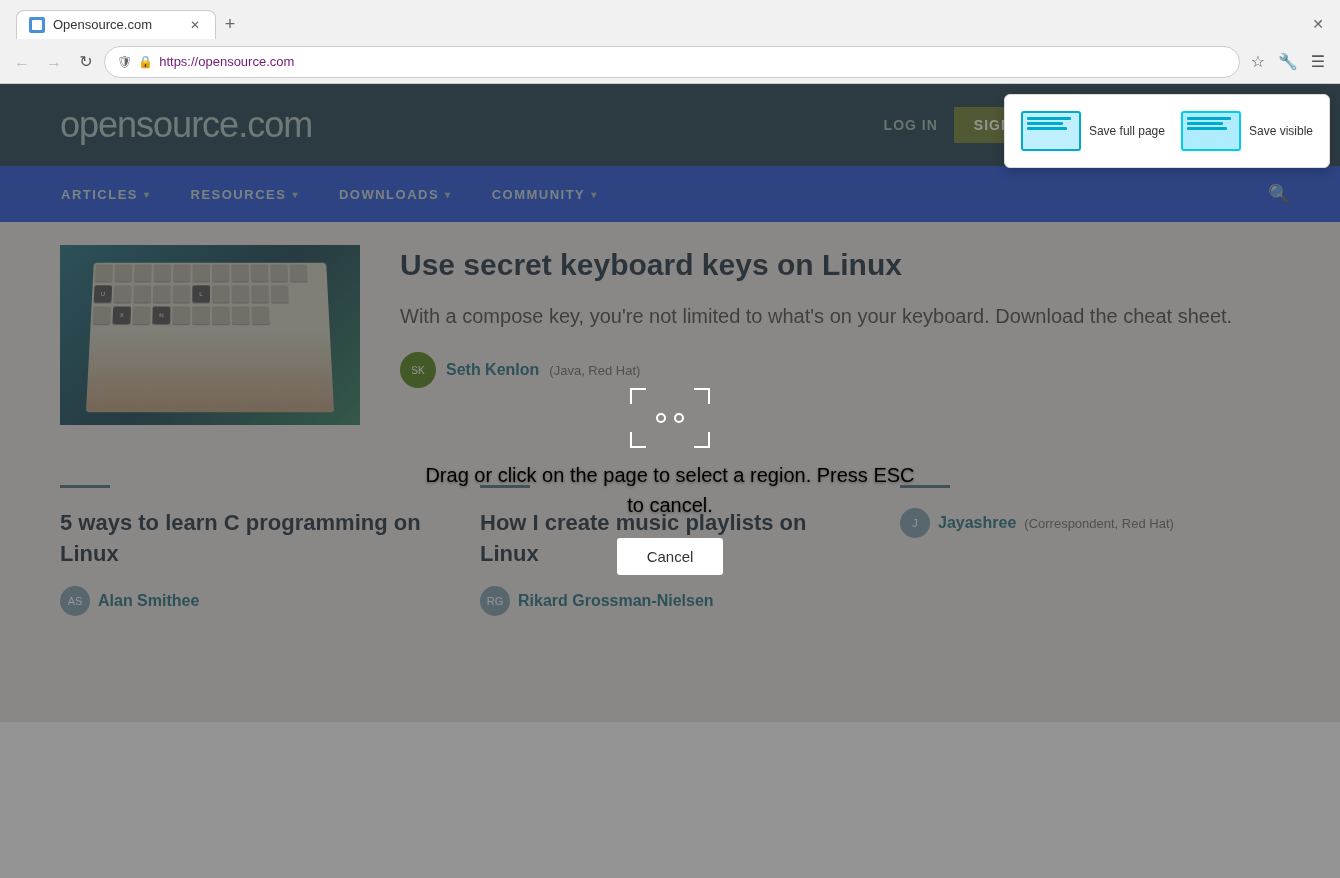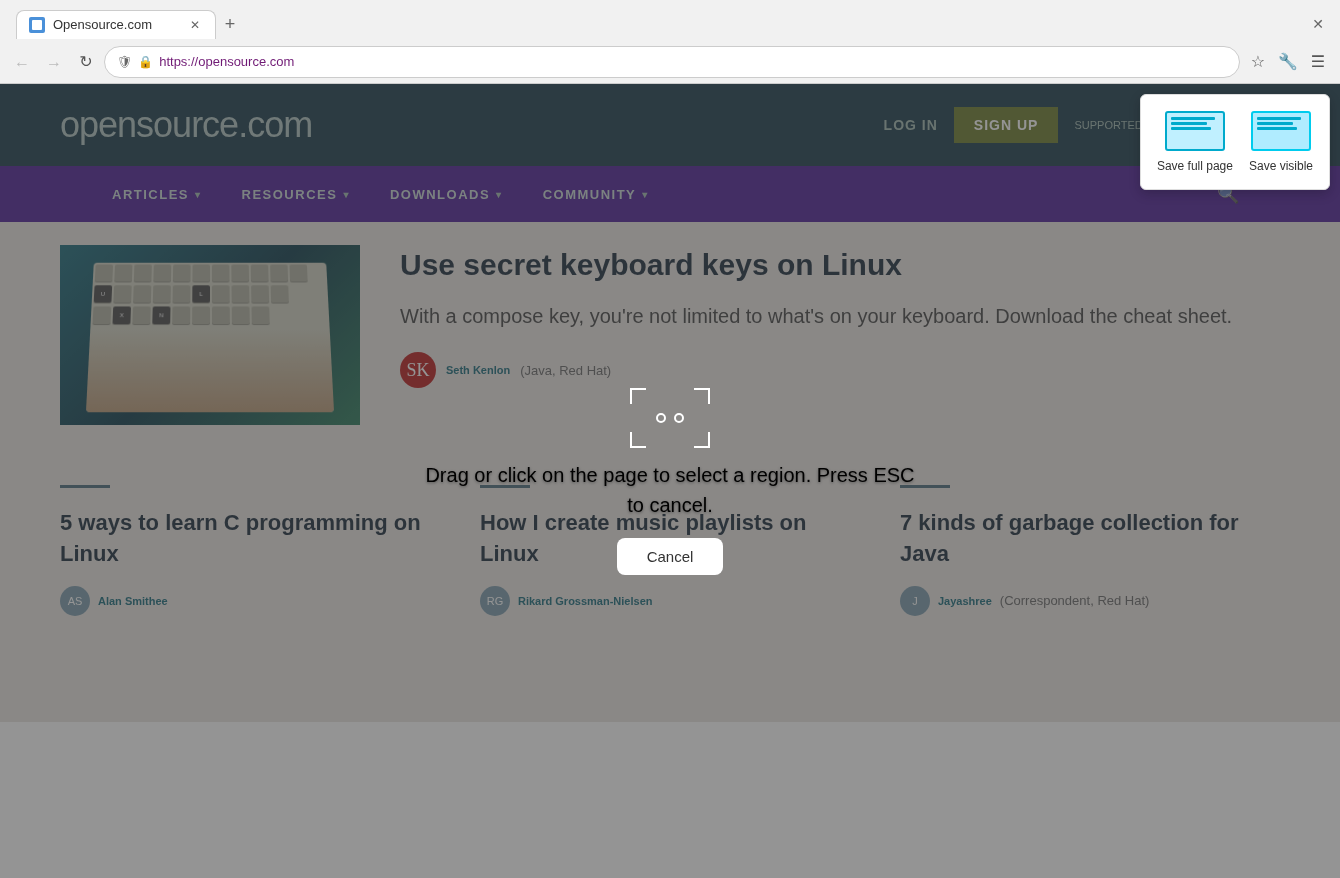--- a/index.html
+++ b/index.html
@@ -197,24 +197,24 @@
     }
     .redhat-hat {
       width: 32px; height: 24px;
       background: #cc0000;
       border-radius: 50% 50% 0 0;
       position: relative;
     }
 
     
     .site-nav {
-      background: #4c1d95;
-      display: flex;
-      align-items: center;
-      padding: 0 92px;
+      background: #1d4ed8;
+      display: flex;
+      align-items: center;
+      padding: 0 41px;
       height: 56px;
     }
     .nav-items {
       display: flex;
       align-items: center;
       gap: 0;
       flex: 1;
     }
     .nav-item {
       display: flex;
@@ -311,26 +311,26 @@
       margin-bottom: 20px;
     }
     .article-author {
       display: flex;
       align-items: center;
       gap: 10px;
     }
     .author-avatar {
       width: 36px; height: 36px;
       border-radius: 50%;
-      background: #b91c1c;
+      background: #4d7c0f;
       overflow: hidden;
       display: flex; align-items: center; justify-content: center;
-      color: white; font-size: 18px; font-family: Liberation Serif, serif;
-    }
-    .author-name { color: #1a6a7a; font-size: 11px; font-weight: 600; cursor: pointer; }
+      color: white; font-size: 10px;
+    }
+    .author-name { color: #1a6a7a; font-size: 16px; font-weight: 600; cursor: pointer; }
     .author-org { color: #666; font-size: 13px; }
 
     
     .bottom-articles {
       display: grid;
       grid-template-columns: 1fr 1fr 1fr;
       gap: 40px;
     }
     .article-card { }
     .article-divider {
@@ -409,42 +409,42 @@
       line-height: 1.5;
       max-width: 500px;
       text-shadow: 0 1px 3px rgba(0,0,0,0.4);
     }
     .cancel-overlay-btn {
       background: white;
       border: none;
       padding: 10px 30px;
       font-size: 15px;
       cursor: pointer;
-      border-radius: 8px;
+      border-radius: 3px;
       color: #333;
       margin-top: 6px;
     }
 
     
     .screenshot-popup {
       position: absolute;
       top: 10px;
       right: 10px;
       background: white;
       border: 1px solid #ddd;
       border-radius: 6px;
       padding: 16px;
       display: flex;
       gap: 16px;
       box-shadow: 0 4px 12px rgba(0,0,0,0.2);
       z-index: 200;
     }
     .screenshot-option {
       display: flex;
-      flex-direction: column;
+      flex-direction: row;
       align-items: center;
       gap: 8px;
       cursor: pointer;
     }
     .screenshot-option-icon {
       width: 60px; height: 40px;
       border: 2px solid #00aacc;
       border-radius: 3px;
       background: #e0f8ff;
       position: relative;
@@ -621,21 +621,20 @@
       <div class="article-card">
         <div class="article-divider"></div>
         <h2 class="article-title">How I create music playlists on Linux</h2>
         <div class="article-author-row">
           <div class="small-avatar">RG</div>
           <span class="author-name">Rikard Grossman-Nielsen</span>
         </div>
       </div>
       <div class="article-card">
         <div class="article-divider"></div>
-        <h2 class="article-title">7 kinds of garbage collection for Java</h2>
         <div class="article-author-row">
           <div class="small-avatar">J</div>
           <span class="author-name">Jayashree</span>
           <span class="author-org">(Correspondent, Red Hat)</span>
         </div>
       </div>
     </div>
   </div>
 
   <div class="screenshot-overlay">

